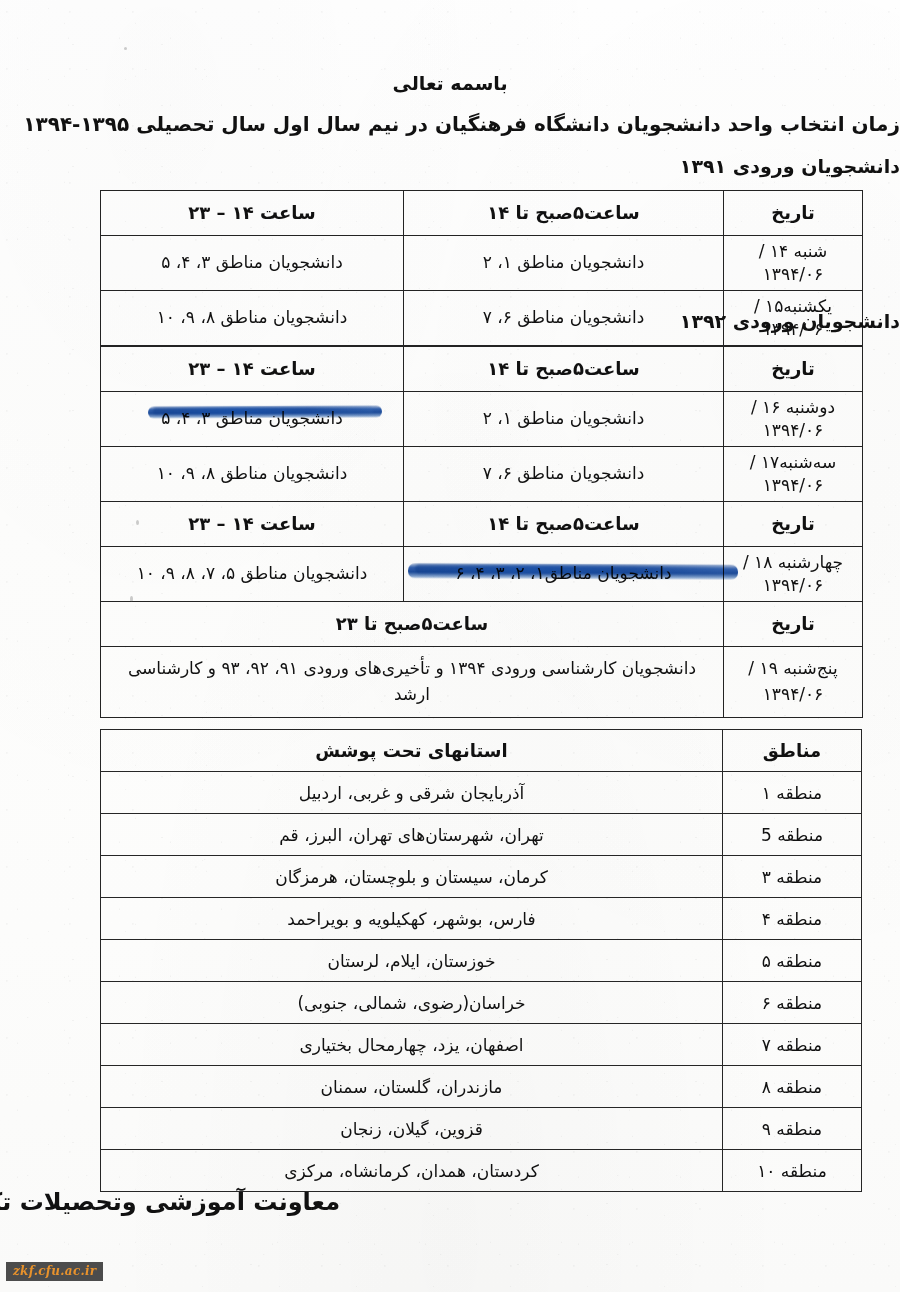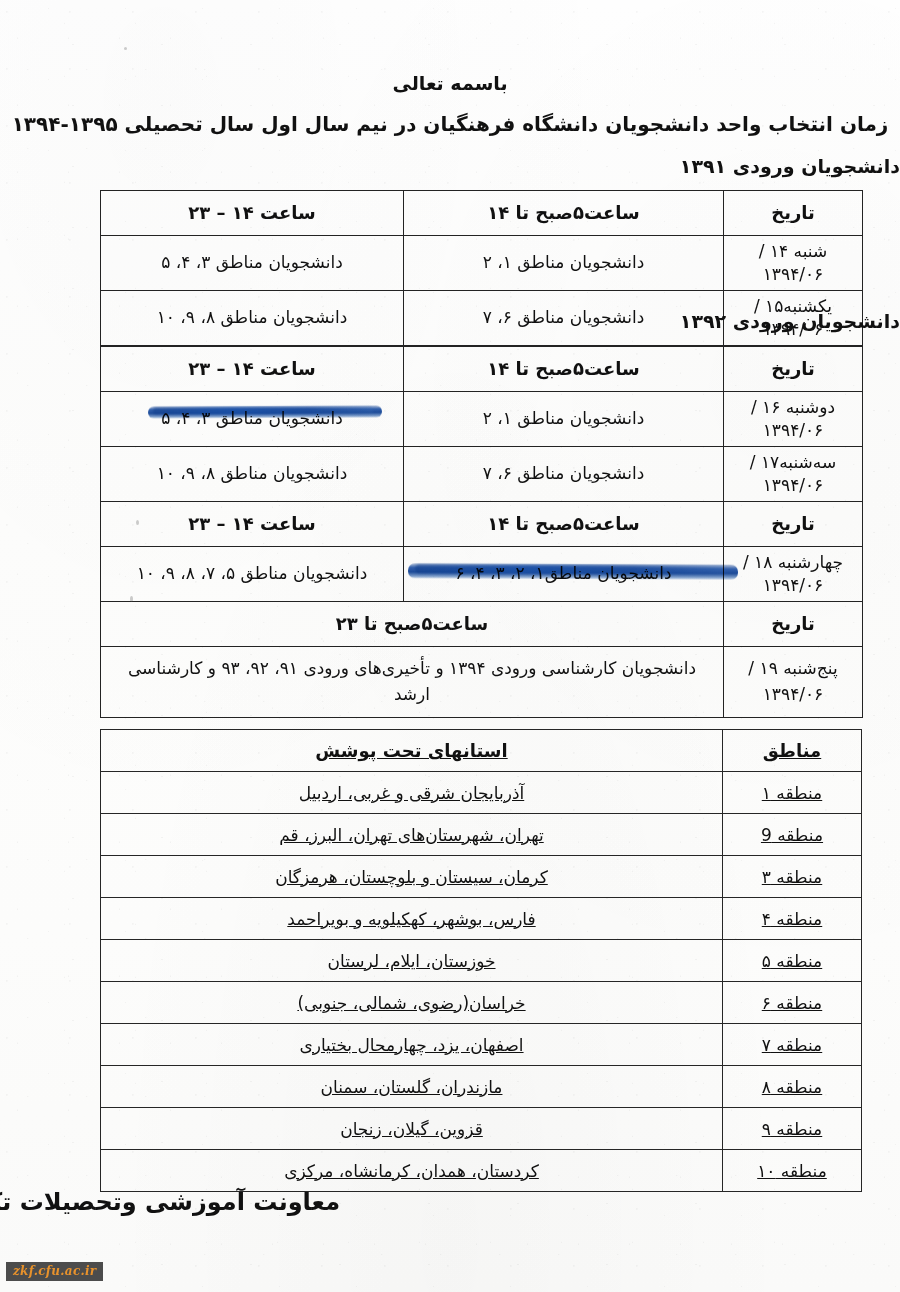--- a/index.html
+++ b/index.html
@@ -49,21 +49,21 @@
     position: absolute;
     top: 72px; left: 0; right: 0;
     text-align: center;
     font-size: 19px;
     font-weight: bold;
     letter-spacing: .2px;
   }
   .doc-title {
     position: absolute;
     top: 112px; left: 0; right: 0;
-    text-align: center;
+    text-align: right;
     font-size: 20px;
     font-weight: bold;
     letter-spacing: -.1px;
   }
   .group-caption {
     position: absolute;
     left: 0; right: 0;
     text-align: right;
     font-size: 19px;
     font-weight: bold;
@@ -135,21 +135,20 @@
     direction: rtl;
   }
   .regions td, .regions th {
     border: 1.5px solid #262626;
     text-align: center;
     vertical-align: middle;
     font-size: 17px;
     height: 37px;
     padding: 2px 6px;
     background: transparent;
-    text-decoration: underline;
   }
   .regions th { font-weight: bold; font-size: 18px; }
   .regions td { font-weight: normal; }
   .col-zone { width: 139px; }
 
   
   .ink {
     position: absolute;
     pointer-events: none;
     border-radius: 7px;
@@ -309,21 +308,21 @@
     <tbody>
       <tr>
         <th>مناطق</th>
         <th>استانهای تحت پوشش</th>
       </tr>
       <tr>
         <td>منطقه ۱</td>
         <td>آذربایجان شرقی و غربی، اردبیل</td>
       </tr>
       <tr>
-        <td>منطقه 9</td>
+        <td>منطقه 5</td>
         <td>تهران، شهرستان‌های تهران، البرز، قم</td>
       </tr>
       <tr>
         <td>منطقه ۳</td>
         <td>کرمان، سیستان و بلوچستان، هرمزگان</td>
       </tr>
       <tr>
         <td>منطقه ۴</td>
         <td>فارس، بوشهر، کهکیلویه و بویراحمد</td>
       </tr>

